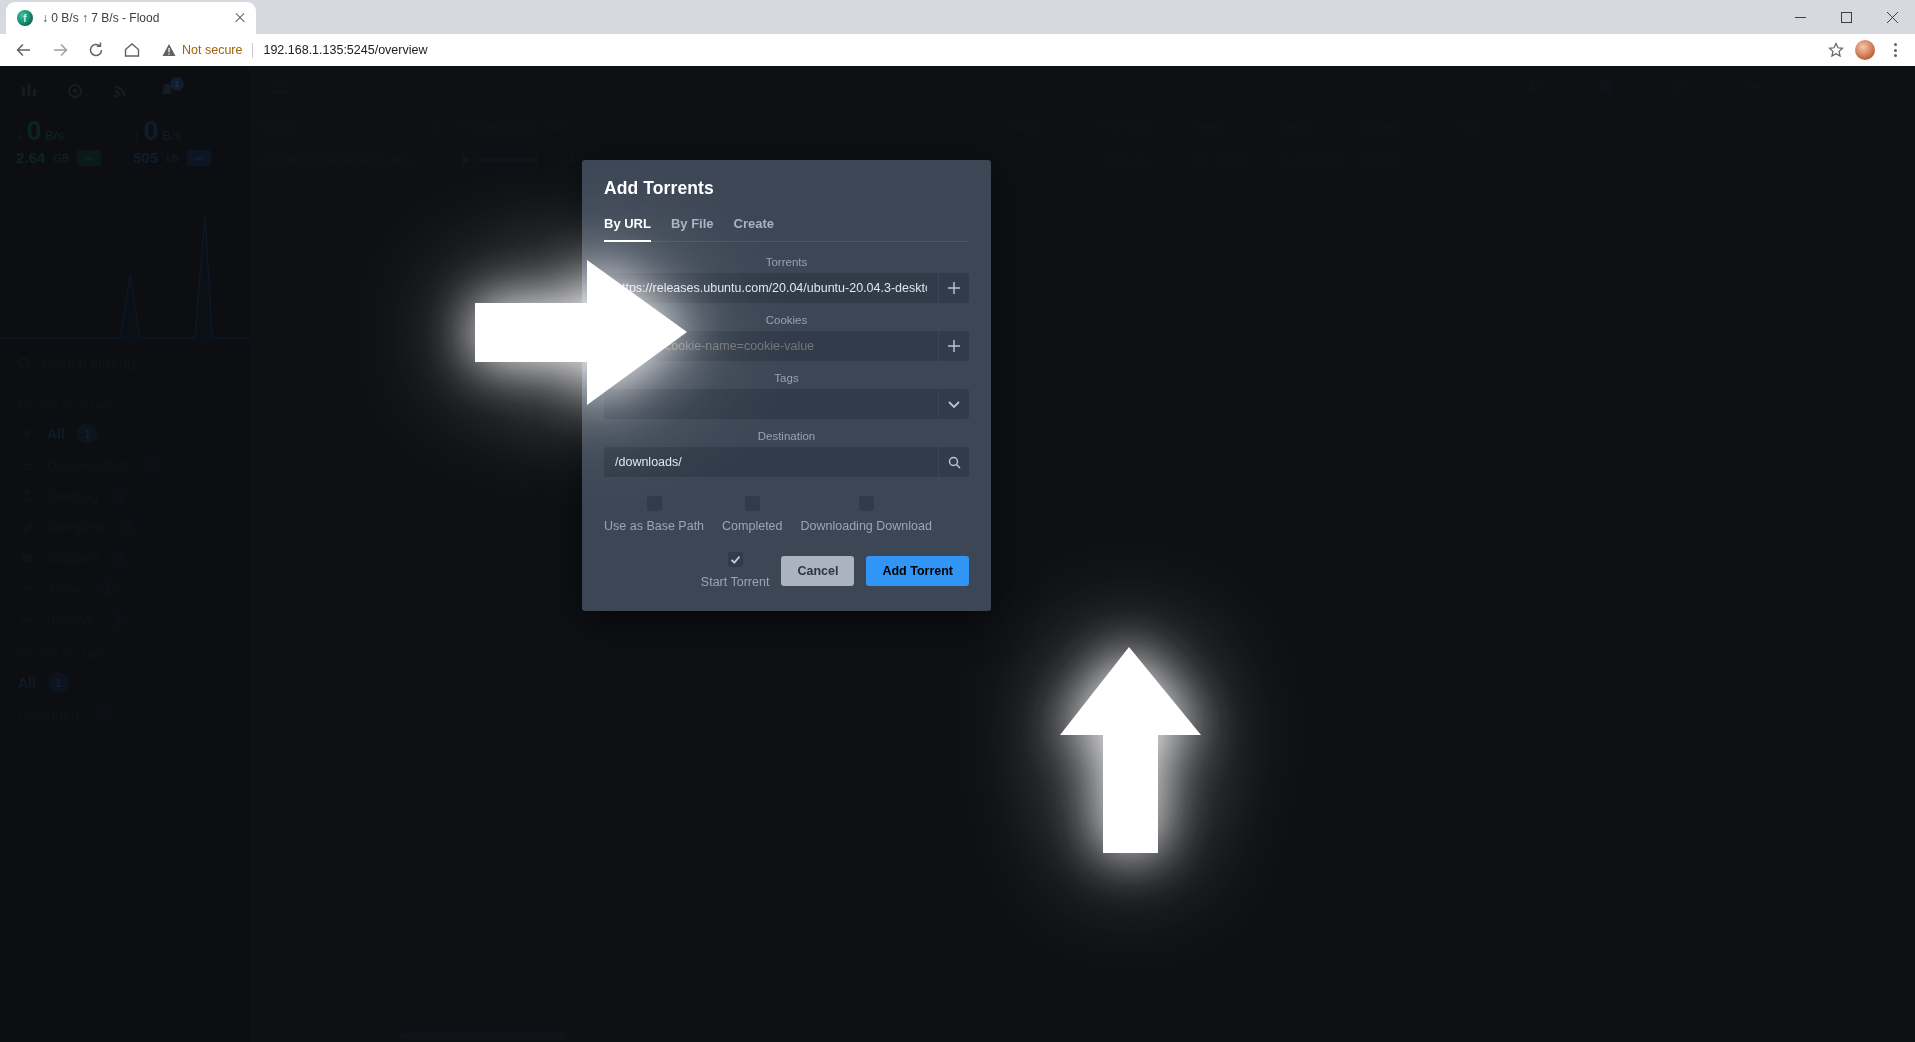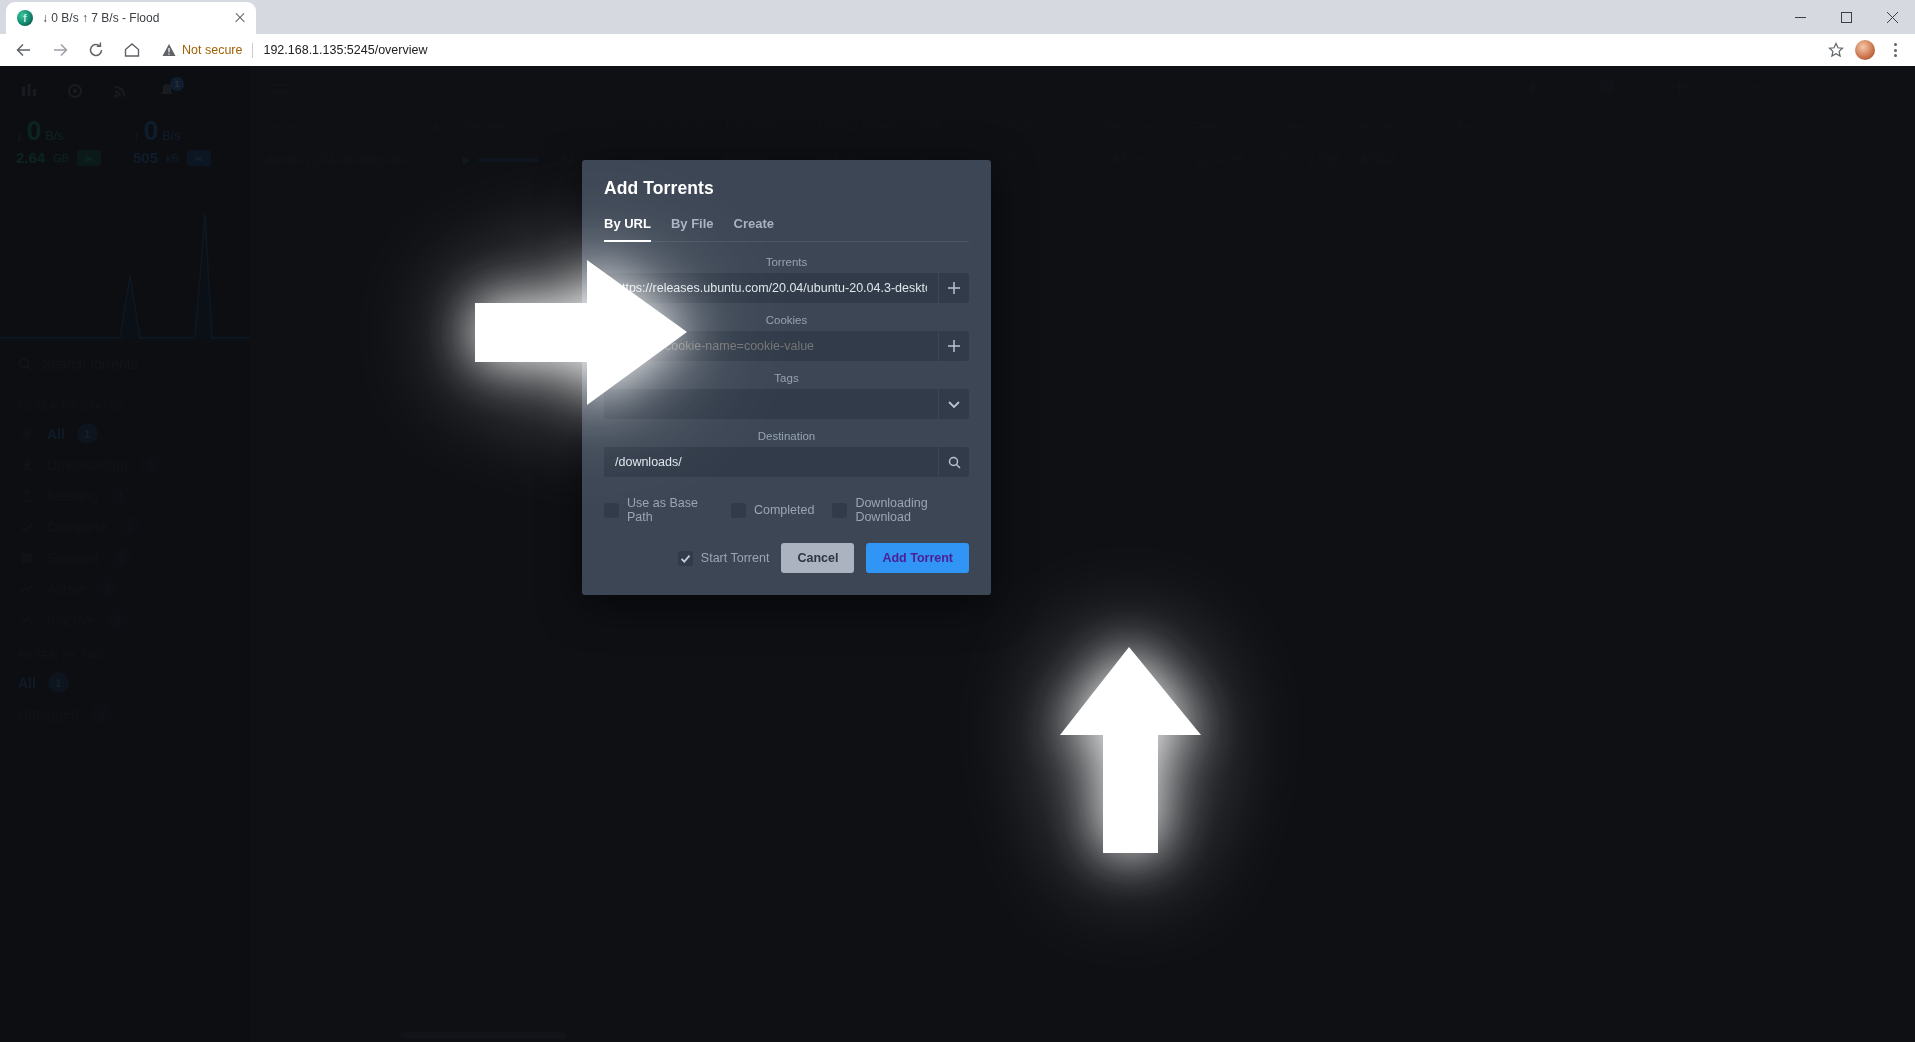--- a/index.html
+++ b/index.html
@@ -145,30 +145,30 @@
     color: #dfe5ec; font-size: 12.5px; padding: 0 11px;
     font-family: "Liberation Sans", sans-serif;
     white-space: nowrap; overflow: hidden; text-overflow: clip;
   }
   .field-input.placeholder { color: #7d8997; }
   .field-btn {
     width: 31px; display: flex; align-items: center; justify-content: center;
     color: #b9c4d2; border-left: 1px solid #3c4654; flex: 0 0 auto;
   }
   .checks { display: flex; align-items: center; gap: 18px; padding: 8px 0 0 0; }
-  .check { display: flex; align-items: center; gap: 8px; font-size: 12.5px; color: #9aa6b6; }
+  .check { display: flex; align-items: center; gap: 8px; font-size: 12.5px; color: #9aa6b6; flex-direction: column; }
   .box {
     width: 15px; height: 15px; border-radius: 3px; background: #313b49;
     display: flex; align-items: center; justify-content: center; flex: 0 0 auto;
   }
   .box.checked { background: #313b49; }
   .modal-footer { display: flex; align-items: center; justify-content: flex-end; gap: 12px; padding: 19px 22px 22px 22px; }
   .btn { font-size: 12.5px; font-weight: bold; border-radius: 3px; padding: 8px 16px; border: none; font-family: "Liberation Sans", sans-serif; }
   .btn-cancel { background: #aab3bf; color: #2d3643; }
-  .btn-primary { background: #3195f5; color: #4c1d95; }
+  .btn-primary { background: #3195f5; color: #000000; }
 
   
   .arrow { position: absolute; z-index: 50; filter: drop-shadow(0 0 26px rgba(255,255,255,0.95)) drop-shadow(0 0 55px rgba(255,255,255,0.55)); }
   .arrow-right { left: 475px; top: 255px; }
   .arrow-up { left: 1055px; top: 645px; }
 </style>
 </head>
 <body>
 
 <div class="app">

